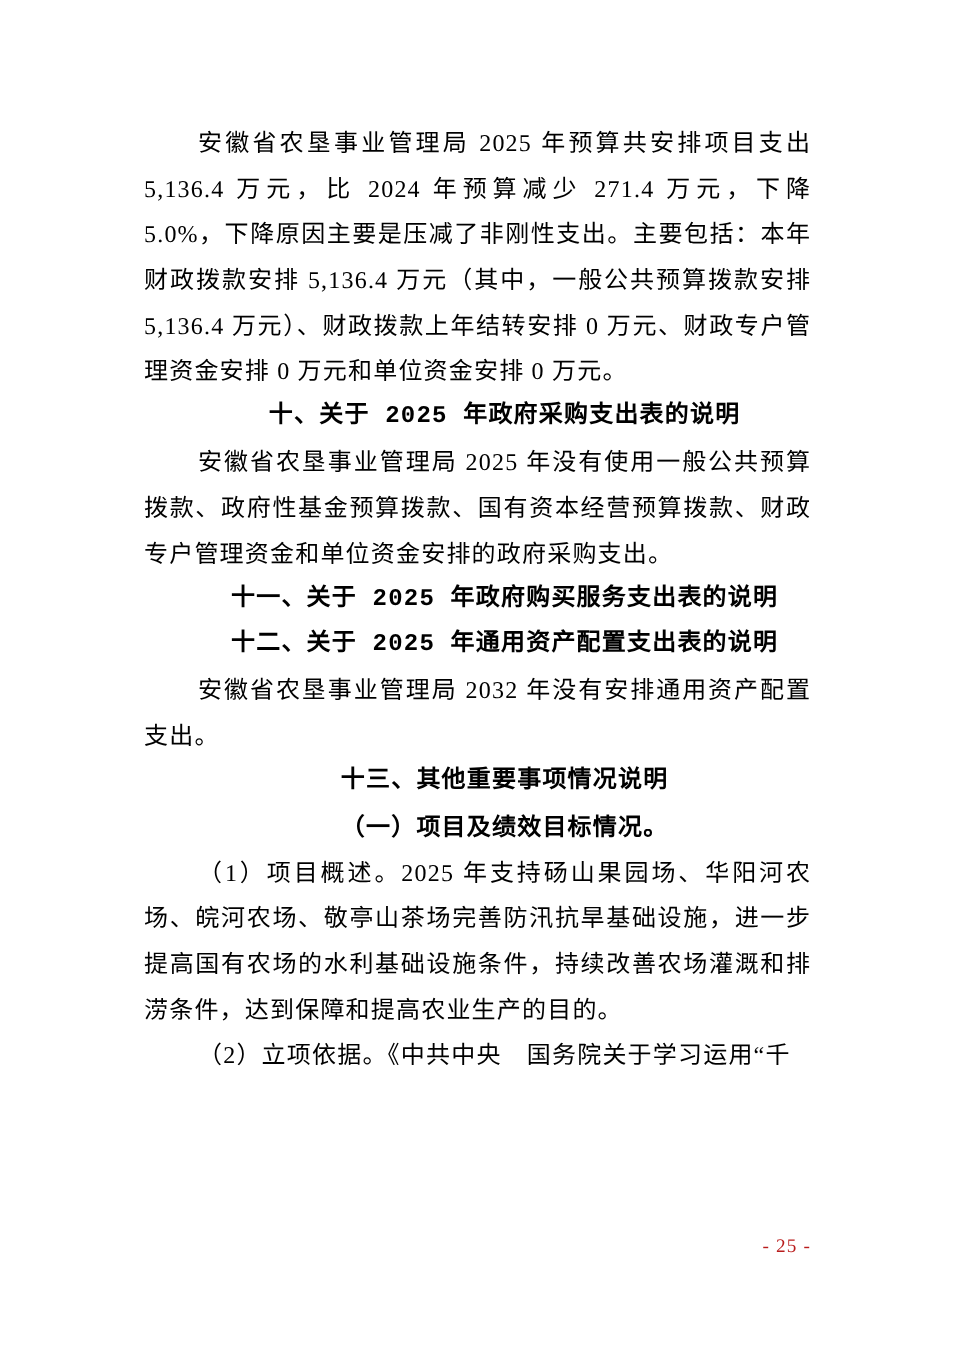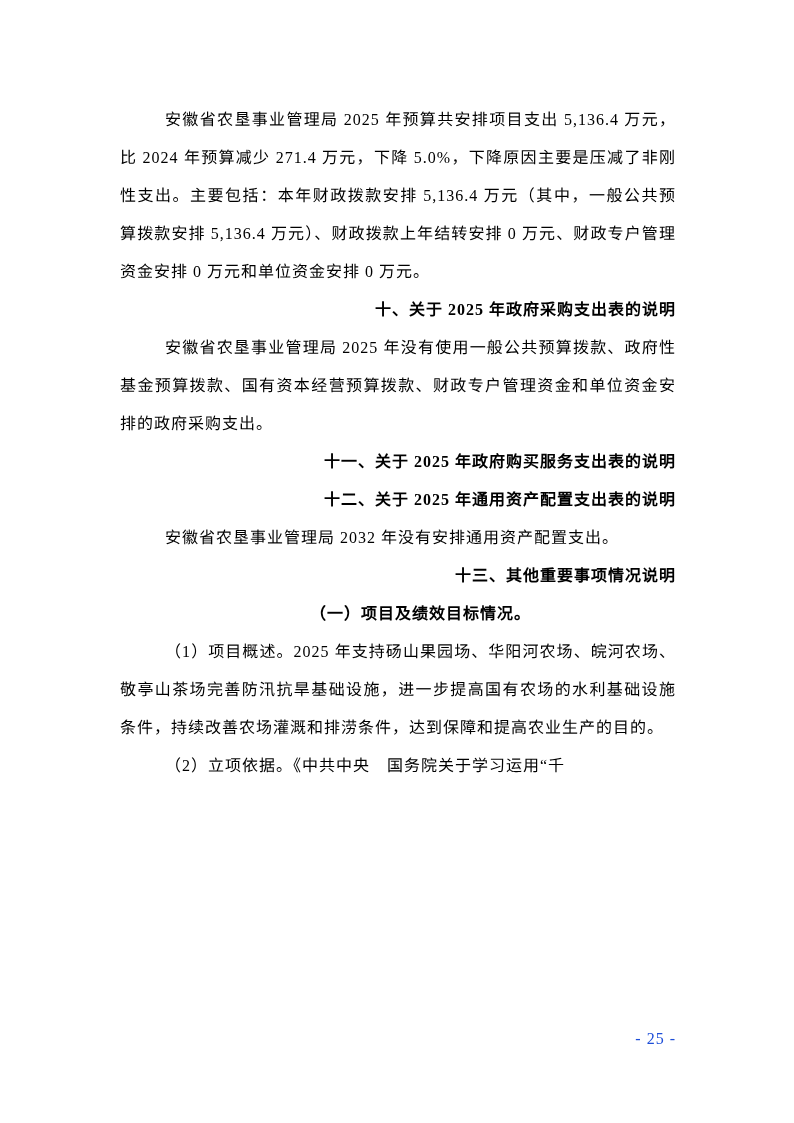--- a/index.html
+++ b/index.html
@@ -18,52 +18,52 @@
   }
   .content {
     position: absolute;
     left: 120px;
     top: 101px;
     width: 556px;
   }
   .content p {
     margin: 0;
     padding: 0;
-    font-size: 16px;
+    font-size: 20px;
     line-height: 38px;
     letter-spacing: 1px;
     text-indent: 45px;
     text-align: justify;
     color: #000000;
   }
   p.body-par {
     font-family: "Liberation Serif", "DejaVu Serif", serif;
     font-weight: 400;
   }
   p.heading-section {
-    font-family: Liberation Serif, serif;
+    font-family: Liberation Mono, monospace;
     font-weight: 700;
-    text-align: right;
+    text-align: center;
   }
   p.heading-sub {
     font-family: "Liberation Serif", "DejaVu Serif", serif;
     font-weight: 700;
     text-align: center;
   }
   .footer {
     position: absolute;
     left: 120px;
     top: 1029px;
     width: 556px;
     text-align: right;
     font-size: 16px;
     line-height: 20px;
     letter-spacing: 1px;
     font-family: "Liberation Serif", "DejaVu Serif", serif;
-    color: #1d4ed8;
+    color: #b91c1c;
   }
 </style>
 </head>
 <body>
 
 <div class="page">
   <div class="content" id="doc-content">
       <p class="body-par">安徽省农垦事业管理局 2025 年预算共安排项目支出 5,136.4 万元，比 2024 年预算减少 271.4 万元，下降 5.0%，下降原因主要是压减了非刚性支出。主要包括：本年财政拨款安排 5,136.4 万元（其中，一般公共预算拨款安排 5,136.4 万元）、财政拨款上年结转安排 0 万元、财政专户管理资金安排 0 万元和单位资金安排 0 万元。</p>
       <p class="heading-section">十、关于 2025 年政府采购支出表的说明</p>
       <p class="body-par">安徽省农垦事业管理局 2025 年没有使用一般公共预算拨款、政府性基金预算拨款、国有资本经营预算拨款、财政专户管理资金和单位资金安排的政府采购支出。</p>

